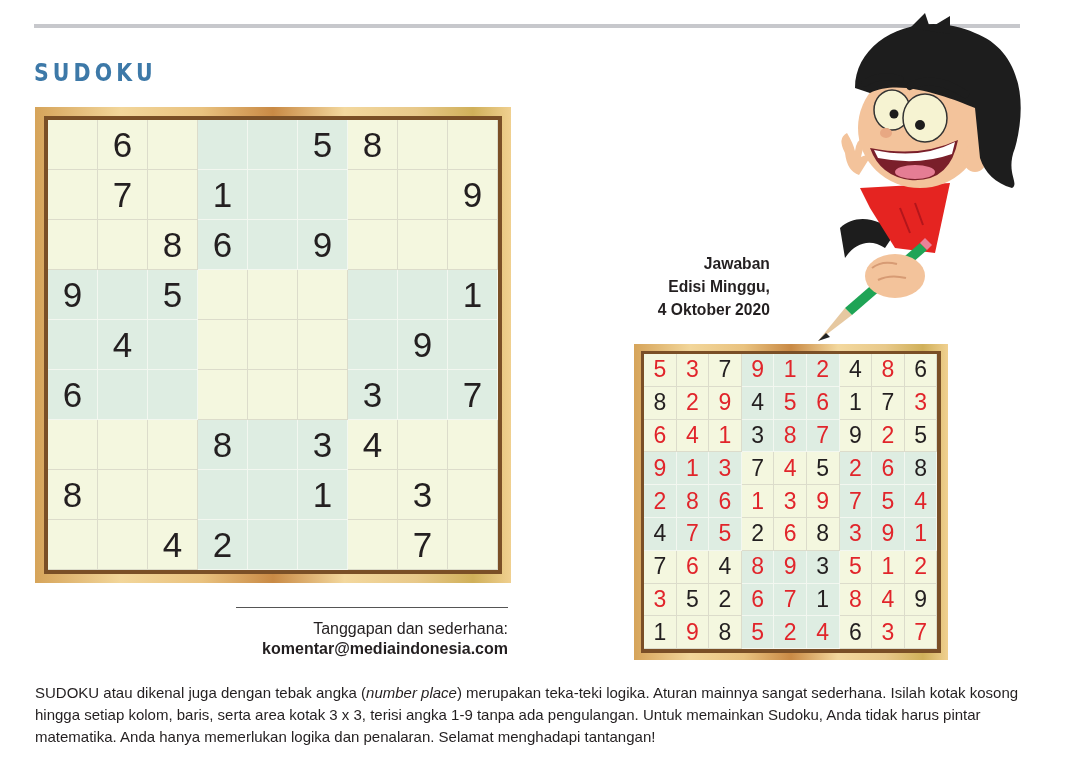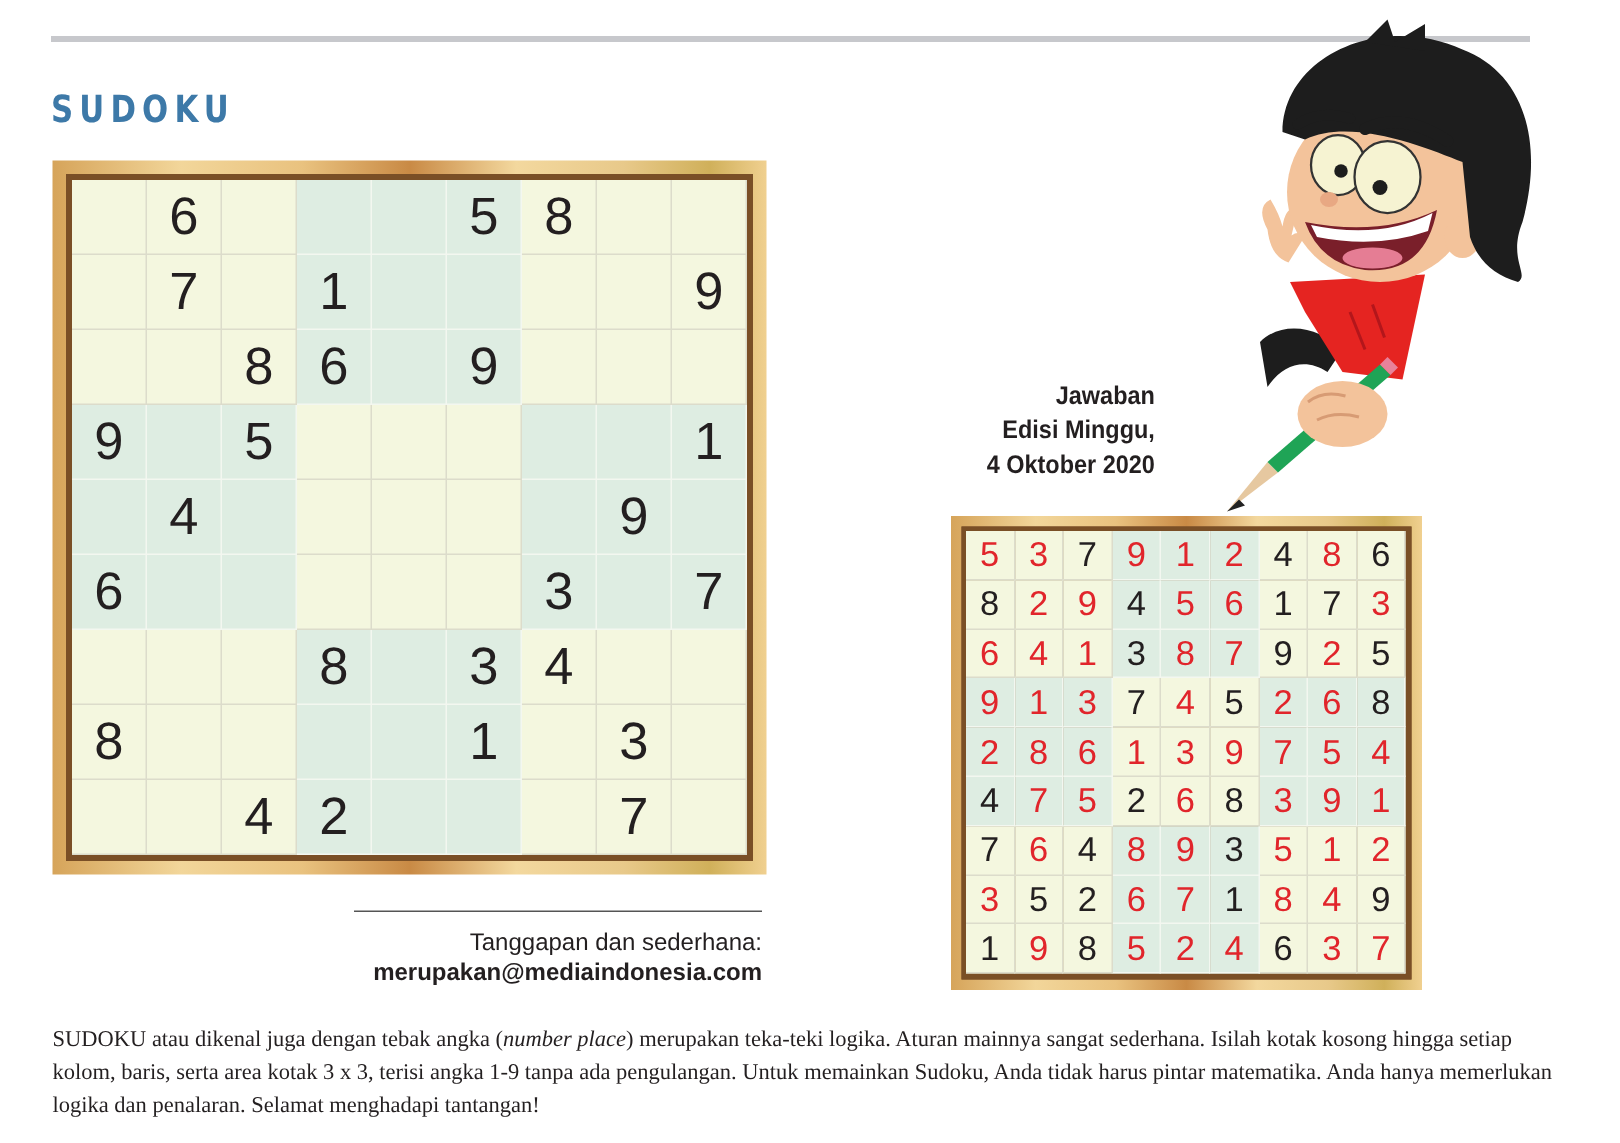--- a/index.html
+++ b/index.html
@@ -28,21 +28,21 @@
   #answer-frame .frame-inner { left:7px; top:7px; width:300px; height:302px; border-width:3px; }
   #answer-grid { grid-template-columns:repeat(9,32.6px); grid-template-rows:repeat(9,32.8px); }
   #answer-grid .cell { font-size:23px; }
   #answer-grid .cell.r { color:#e1252b; }
   #answer-grid .cell.k { color:#231f20; }
 
   .feedback-rule { position:absolute; left:236px; top:607px; width:272px; height:1px; background:#555; }
   .feedback-label { position:absolute; right:572px; top:620px; font-size:16px; color:#231f20; }
   .feedback-email { position:absolute; right:572px; top:640px; font-size:16px; font-weight:bold; color:#231f20; }
 
-  .description { position:absolute; left:35px; top:682px; width:1000px; font-size:15px; line-height:22px; color:#231f20;font-family:Liberation Serif, serif; }
+  .description { position:absolute; left:35px; top:682px; width:1000px; font-size:15px; line-height:22px; color:#231f20; }
   .description i { font-style:italic; }
 
   .mascot { position:absolute; left:800px; top:8px; width:240px; height:335px; }
 </style>
 </head>
 <body>
 
 <div class="top-rule"></div>
 <div class="title">SUDOKU</div>
 
@@ -223,21 +223,21 @@
         <div class="cell g r">4</div>
         <div class="cell y k">6</div>
         <div class="cell y r">3</div>
         <div class="cell y r">7</div>
       </div>
   </div>
 </div>
 
 <div class="feedback-rule"></div>
 <div class="feedback-label">Tanggapan dan sederhana:</div>
-<div class="feedback-email">merupakan@mediaindonesia.com</div>
+<div class="feedback-email">komentar@mediaindonesia.com</div>
 
 <div class="description"><span>SUDOKU atau dikenal juga dengan tebak angka (</span><i>number place</i><span>) merupakan teka-teki logika. Aturan mainnya sangat sederhana. Isilah kotak kosong hingga setiap kolom, baris, serta area kotak 3 x 3, terisi angka 1-9 tanpa ada pengulangan. Untuk memainkan Sudoku, Anda tidak harus pintar matematika. Anda hanya memerlukan logika dan penalaran. Selamat menghadapi tantangan!</span></div>
 
 <svg class="mascot" viewBox="0 0 240 335" xmlns="http://www.w3.org/2000/svg">
 
   <path d="M40 220 C55 205, 80 210, 95 225 L85 240 C70 230, 55 235, 45 250 Z" fill="#1d1d1d"></path>
 
   <path d="M60 180 L150 175 L135 245 L95 240 L70 200 Z" fill="#e52421"></path>
   <path d="M100 200 l10 25 M115 195 l8 22" stroke="#b3161b" stroke-width="2"></path>
 

